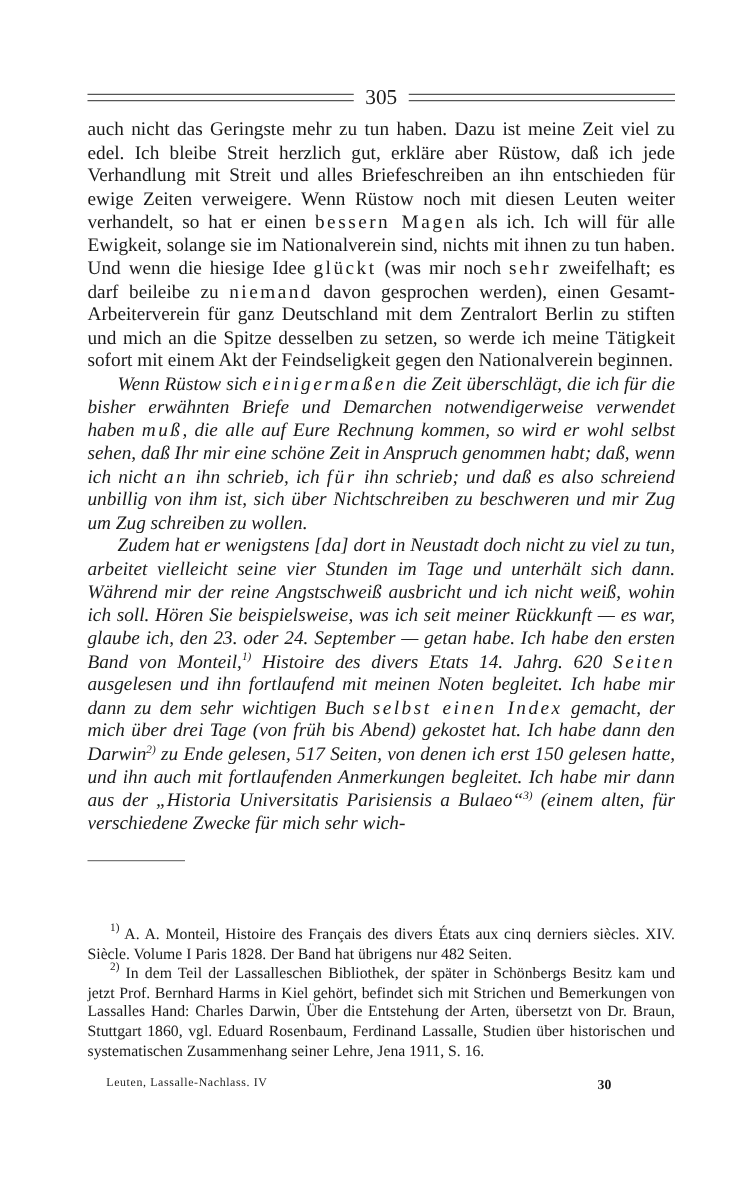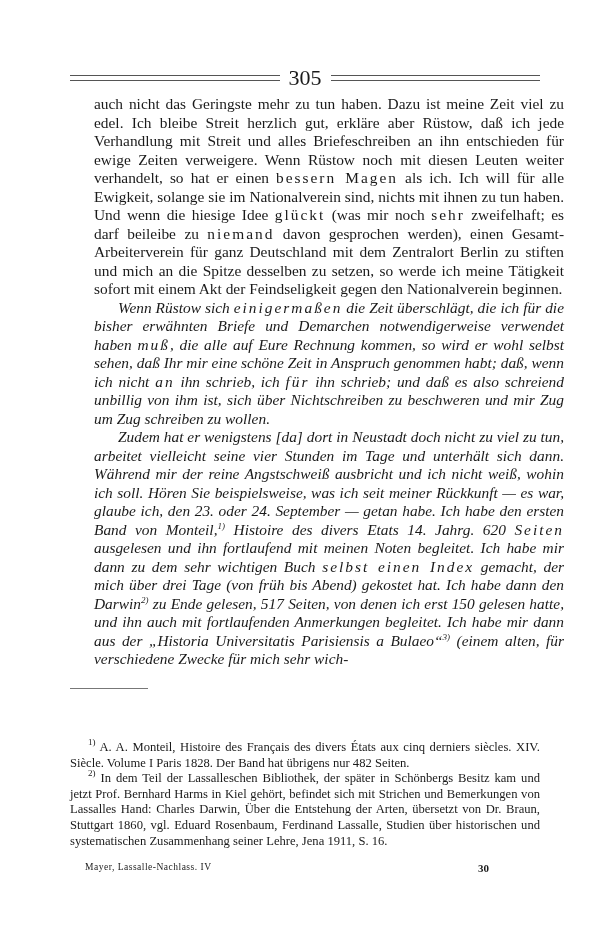--- a/index.html
+++ b/index.html
@@ -1,23 +1,23 @@
 <!DOCTYPE html>
 <html><head>
 <meta charset="utf-8">
 <style>
   html, body { margin: 0; padding: 0; background: #ffffff; }
   body { width: 600px; height: 952px; position: relative; overflow: hidden;
          font-family: "Liberation Serif", "DejaVu Serif", serif; color: #1a1a1a; }
   .header { position: absolute; top: 66px; left: 70px; width: 470px; height: 24px;
             display: flex; align-items: center; }
   .rule { flex: 1; height: 4px; border-top: 1px solid #555; border-bottom: 1px solid #555; }
-  .pageno { font-size: 22px; padding: 0 9px; line-height: 24px; }
+  .pageno { font-size: 17px; padding: 0 9px; line-height: 24px; }
   .body-text { position: absolute; top: 95px; left: 70px; width: 470px;
-               font-size: 15.4px; line-height: 18.5px; text-align: justify; margin-left: 24px; }
+               font-size: 15.4px; line-height: 18.5px; text-align: justify; }
   .body-text p { margin: 0; }
   .body-text p.indent { text-indent: 24px; font-style: italic; }
   .sp { letter-spacing: 2px; }
   sup { font-size: 9px; line-height: 0; vertical-align: 6px; }
   .fn-rule { position: absolute; top: 688px; left: 70px; width: 78px; height: 0;
              border-top: 1px solid #777; }
   .footnotes { position: absolute; top: 700px; left: 70px; width: 470px;
                font-size: 12.6px; line-height: 15.6px; text-align: justify; margin-top: 40px; }
   .footnotes p { margin: 0; text-indent: 18px; }
   .signature { position: absolute; top: 862px; left: 85px; width: 350px;
@@ -39,14 +39,14 @@
   <p class="indent"><span>Zudem hat er wenigstens [da] dort in Neustadt doch nicht zu viel zu tun, arbeitet vielleicht seine vier Stunden im Tage und unterhält sich dann. Während mir der reine Angstschweiß ausbricht und ich nicht weiß, wohin ich soll. Hören Sie beispielsweise, was ich seit meiner Rückkunft — es war, glaube ich, den 23. oder 24. September — getan habe. Ich habe den ersten Band von Monteil,</span><sup>1)</sup><span> Histoire des divers Etats 14. Jahrg. 620 </span><span class="sp">Seiten</span><span> ausgelesen und ihn fortlaufend mit meinen Noten begleitet. Ich habe mir dann zu dem sehr wichtigen Buch </span><span class="sp">selbst einen Index</span><span> gemacht, der mich über drei Tage (von früh bis Abend) gekostet hat. Ich habe dann den Darwin</span><sup>2)</sup><span> zu Ende gelesen, 517 Seiten, von denen ich erst 150 gelesen hatte, und ihn auch mit fortlaufenden Anmerkungen begleitet. Ich habe mir dann aus der „Historia Universitatis Parisiensis a Bulaeo“</span><sup>3)</sup><span> (einem alten, für verschiedene Zwecke für mich sehr wich-</span></p>
 </div>
 
 <div class="fn-rule"></div>
 
 <div class="footnotes">
   <p><sup>1)</sup> <span>A. A. Monteil, Histoire des Français des divers États aux cinq derniers siècles. XIV. Siècle. Volume I Paris 1828. Der Band hat übrigens nur 482 Seiten.</span></p>
   <p><sup>2)</sup> <span>In dem Teil der Lassalleschen Bibliothek, der später in Schönbergs Besitz kam und jetzt Prof. Bernhard Harms in Kiel gehört, befindet sich mit Strichen und Bemerkungen von Lassalles Hand: Charles Darwin, Über die Entstehung der Arten, übersetzt von Dr. Braun, Stuttgart 1860, vgl. Eduard Rosenbaum, Ferdinand Lassalle, Studien über historischen und systematischen Zusammenhang seiner Lehre, Jena 1911, S. 16.</span></p>
 </div>
 
-<div class="signature">Mayer, Lassalle-Nachlass. IV</div>
+<div class="signature">Leuten, Lassalle-Nachlass. IV</div>
 <div class="sheetno">30</div>
 
 </body></html>

